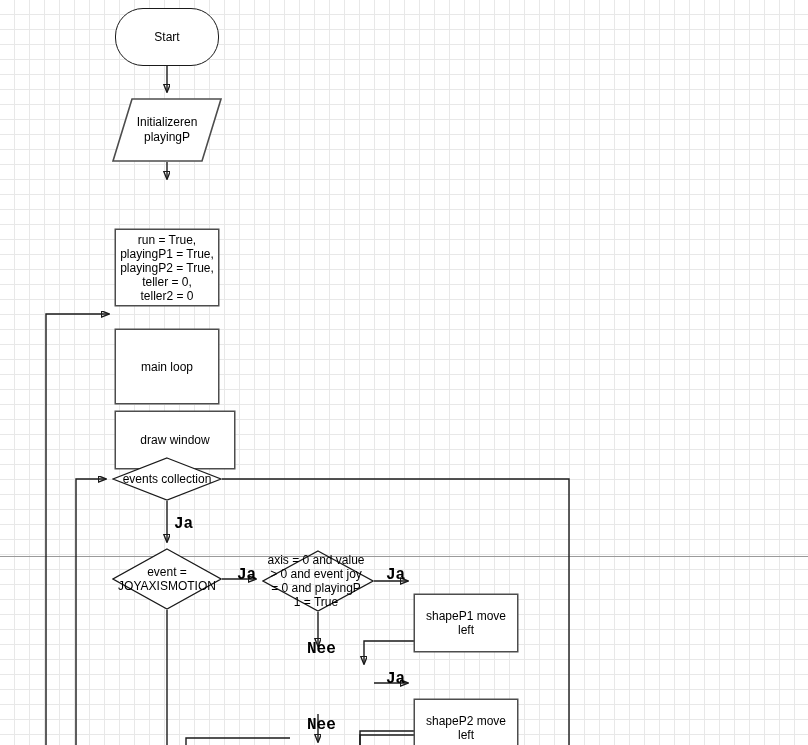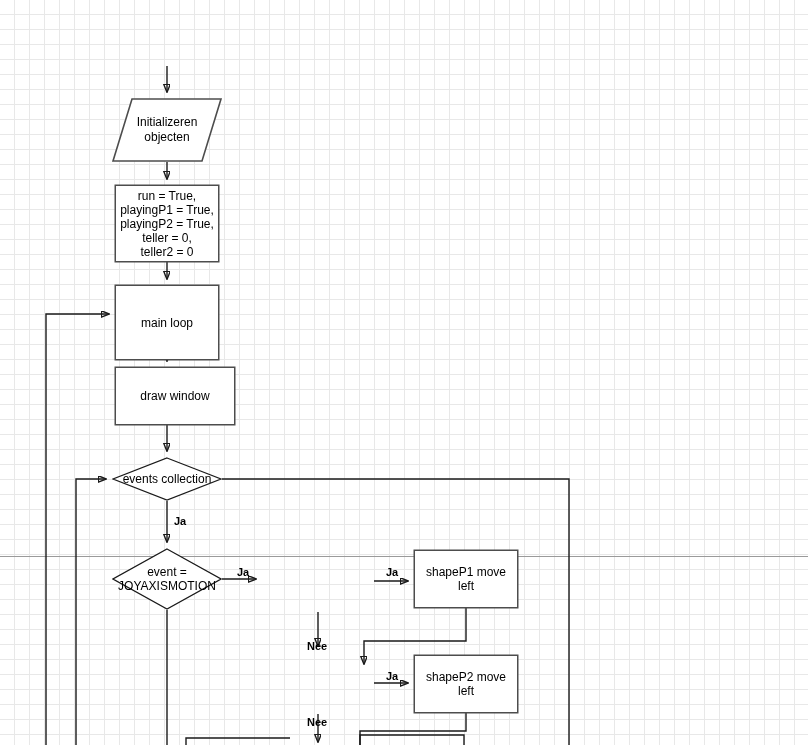--- a/index.html
+++ b/index.html
@@ -35,20 +35,21 @@
     justify-content: center;
     text-align: center;
     color: #000000;
     font-size: 12px;
     line-height: 14px;
     background: #ffffff;
   }
   .proc {
     border: 1px solid #4d4d4d;
     box-shadow: 0 0 0 0.5px #4d4d4d;
+    margin-top: 44px;
   }
   .term {
     border: 1px solid #1a1a1a;
     border-radius: 28px;
   }
   .shape-label {
     position: relative;
     z-index: 3;
     padding: 0 4px;
     white-space: pre-line;
@@ -70,26 +71,27 @@
     align-items: center;
     justify-content: center;
     text-align: center;
     font-size: 12px;
     line-height: 14px;
     color: #000;
   }
   .dia-wrap svg { position: absolute; left: 0; top: 0; }
   .edge-label {
     position: absolute;
-    font-size: 11px;
+    font-size: 16px;
     font-weight: bold;
     color: #000;
     background: transparent;
     z-index: 4;
     white-space: nowrap;
+    font-family: Liberation Mono, monospace;
   }
   svg.links {
     position: absolute;
     left: 0; top: 0;
     width: 808px; height: 745px;
     overflow: visible;
     pointer-events: none;
   }
   svg.links path, svg.links line { fill: none; stroke: #1a1a1a; stroke-width: 1.4; }
 </style>
@@ -138,27 +140,30 @@
     <path d="M374,683 L408,683" marker-end="url(#ah)"></path>
 
     <path d="M318,714 L318,742" marker-end="url(#ah)"></path>
 
     <path d="M466,713 L466,731 L360,731 L360,745"></path>
 
     <path d="M186,745 L186,738 L290,738"></path>
     <path d="M360,745 L360,735 L464,735 L464,745"></path>
   </svg>
 
+  <div class="shape term" style="left:115px; top:8px; width:104px; height:58px;">
+    <span class="shape-label">Start</span>
+  </div>
 
   <div class="para-wrap" style="left:112px; top:98px; width:110px; height:64px;">
     <svg width="110" height="64">
       <polygon points="20,1 109,1 90,63 1,63" fill="#ffffff" stroke="#4d4d4d" stroke-width="1.6"></polygon>
     </svg>
     <span class="shape-label">Initializeren
-objecten</span>
+playingP</span>
   </div>
 
   <div class="shape proc" style="left:115px; top:185px; width:104px; height:77px;">
     <span class="shape-label">run = True,
 playingP1 = True,
 playingP2 = True,
 teller = 0,
 teller2 = 0</span>
   </div>
 
@@ -178,20 +183,29 @@
   </div>
 
   <div class="dia-wrap" style="left:112px; top:548px; width:110px; height:62px;">
     <svg width="110" height="62">
       <polygon points="55,1 109,31 55,61 1,31" fill="#ffffff" stroke="#1a1a1a" stroke-width="1.2"></polygon>
     </svg>
     <span class="shape-label" style="padding:0;">event =
 JOYAXISMOTION</span>
   </div>
 
+  <div class="dia-wrap" style="left:262px; top:550px; width:112px; height:62px;">
+    <svg width="112" height="62">
+      <polygon points="56,1 111,31 56,61 1,31" fill="none" stroke="#1a1a1a" stroke-width="1.2"></polygon>
+    </svg>
+    <span class="shape-label" style="padding:0; width:120px; margin-left:-4px;">axis = 0 and value
+&gt; 0 and event joy
+= 0 and playingP
+1 = True</span>
+  </div>
 
 
   <div class="shape proc" style="left:414px; top:550px; width:104px; height:58px;">
     <span class="shape-label">shapeP1 move
 left</span>
   </div>
 
   <div class="shape proc" style="left:414px; top:655px; width:104px; height:58px;">
     <span class="shape-label">shapeP2 move
 left</span>

